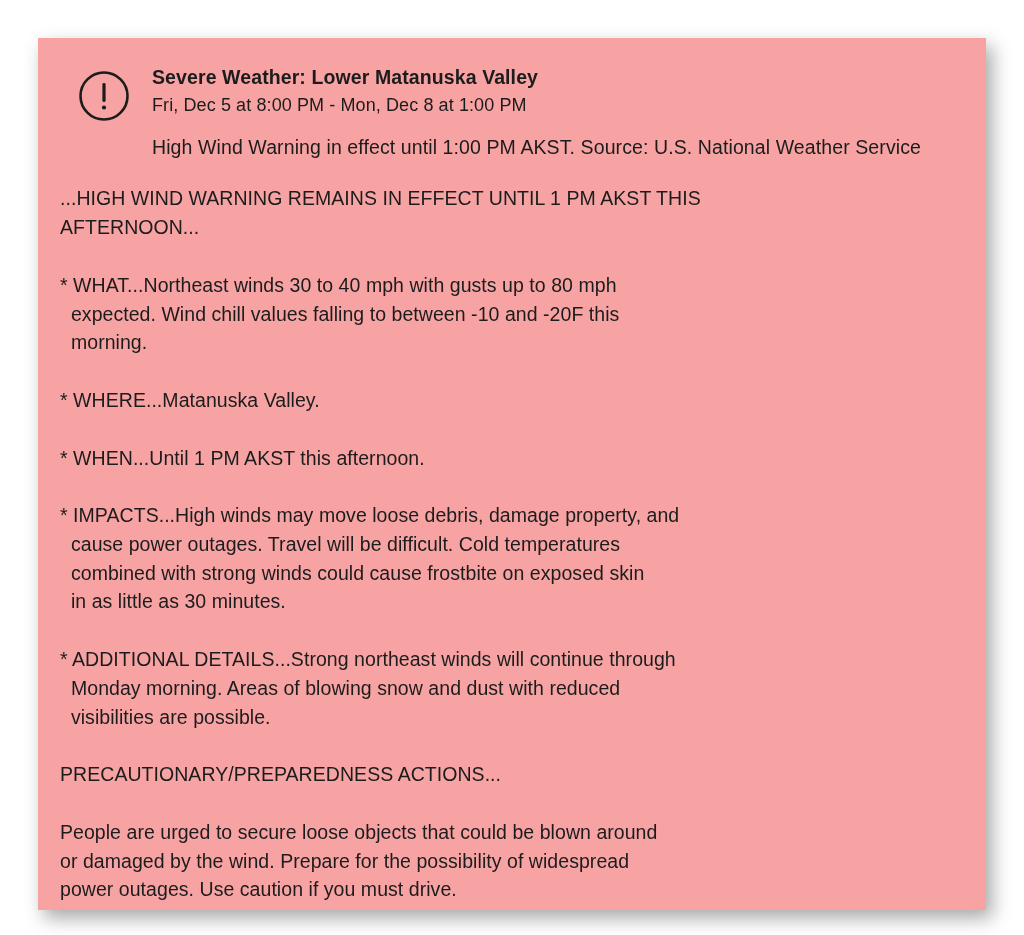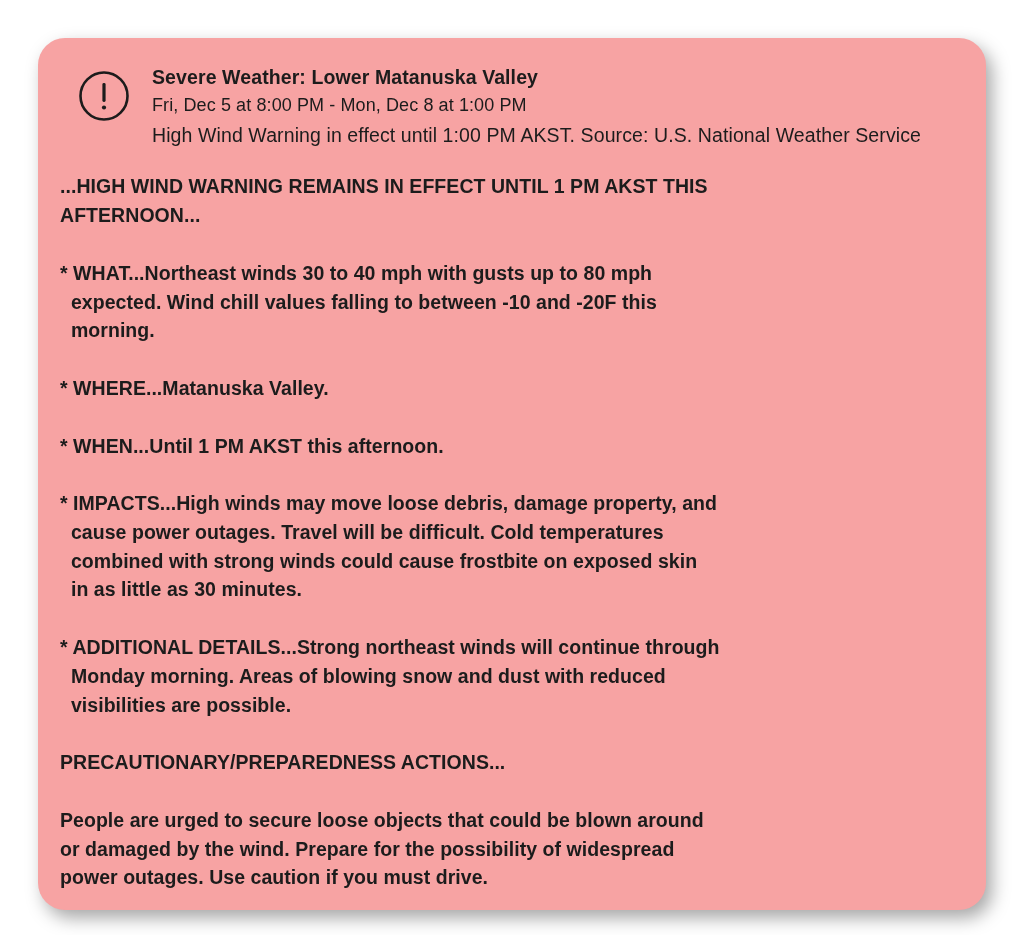--- a/index.html
+++ b/index.html
@@ -14,21 +14,20 @@
     position: absolute;
     left: 38px;
     top: 38px;
     width: 948px;
     height: 872px;
     background: #f7a3a3;
     box-shadow: 6px 8px 18px rgba(0,0,0,0.35);
     box-sizing: border-box;
     padding: 20px 22px 0 22px;
     overflow: hidden;
-    border-radius: 27px;
   }
   .header-row {
     display: flex;
     align-items: flex-start;
     padding-left: 18px;
   }
   .warn-icon {
     flex: 0 0 auto;
     width: 52px;
     height: 52px;
@@ -49,29 +48,29 @@
   }
   .alert-time {
     font-size: 18px;
     line-height: 1.55;
     letter-spacing: 0.1px;
   }
   .alert-source {
     font-size: 19.5px;
     line-height: 1.55;
     letter-spacing: 0.1px;
+    margin-top: 12px;
   }
   .alert-body {
     margin-top: 22px;
     color: #1c1c1c;
     font-size: 19.5px;
     line-height: 28.8px;
     white-space: pre-wrap;
     letter-spacing: 0.05px;
-    font-weight: bold;
   }
 </style>
 </head>
 <body>
 
 <div id="alert-panel">
 
   <div class="header-row">
     <div class="warn-icon">
       <svg width="52" height="52" viewBox="0 0 52 52" aria-hidden="true">

